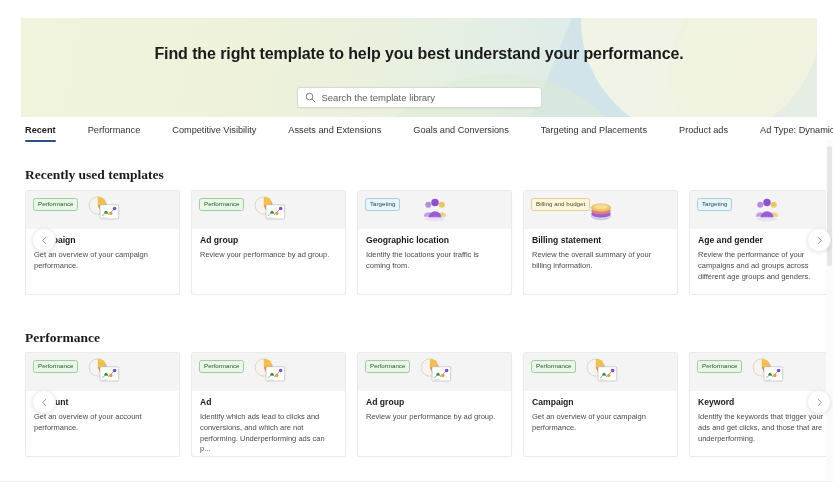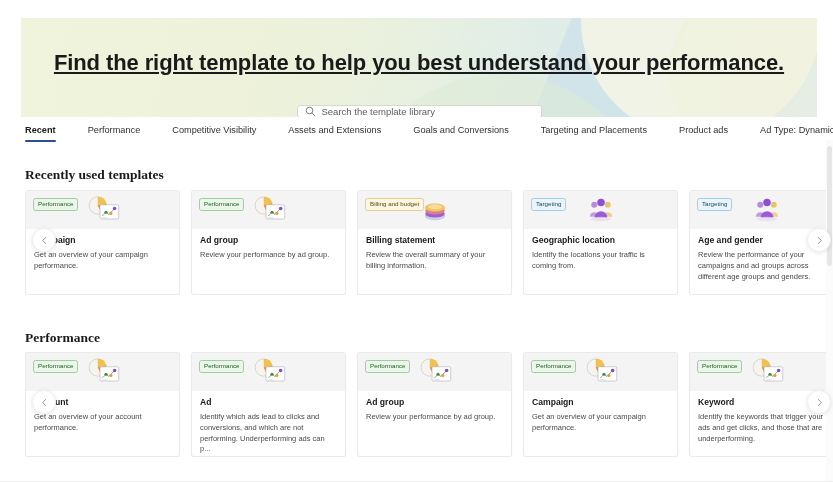--- a/index.html
+++ b/index.html
@@ -55,27 +55,26 @@
   }
   .hero-inner {
     position: relative;
     z-index: 4;
     width: 100%; height: 100%;
     display: flex; flex-direction: column;
     align-items: center; justify-content: flex-start;
     padding-top: 22px;
   }
   .hero-title {
-    font-size: 22px;
+    font-size: 16px;
     font-weight: bold;
     color: #1a1a1a;
     letter-spacing: -0.1px;
     line-height: 1;
-    margin: 12px;
-    text-decoration: underline;
+    margin: 6px;
   }
   .search-wrap {
     margin-top: 19px;
     width: 245px; height: 21px;
     background: #ffffff;
     border: 1px solid #d8d8d2;
     border-radius: 3px;
     display: flex; align-items: center;
     padding: 0 7px;
     box-shadow: 0 1px 1px rgba(0,0,0,0.04);
@@ -314,56 +313,56 @@
           </svg>
         </div>
         <div class="card-body">
           <div class="card-title">Ad group</div>
           <div class="card-desc">Review your performance by ad group.</div>
         </div>
       </div>
 
       <div class="card">
         <div class="card-top">
-          <div class="badge badge-billing">Billing and budget</div>
-          <svg class="card-icon" viewBox="0 0 48 42">
-            <ellipse cx="24" cy="29" rx="13" ry="5" fill="#cfd2e8" stroke="#b3b7d6" stroke-width=".8"></ellipse>
-            <ellipse cx="24" cy="26" rx="13" ry="5" fill="#9c5fd0"></ellipse>
-            <ellipse cx="24" cy="22" rx="13" ry="5" fill="#e07a8c"></ellipse>
-            <ellipse cx="24" cy="18" rx="13" ry="5.2" fill="#f0c869" stroke="#d8ab48" stroke-width=".7"></ellipse>
-            <ellipse cx="24" cy="16.6" rx="9" ry="3.2" fill="#f6dc96"></ellipse>
-          </svg>
-        </div>
-        <div class="card-body">
-          <div class="card-title">Billing statement</div>
-          <div class="card-desc">Review the overall summary of your billing information.</div>
-        </div>
-      </div>
-
-      <div class="card">
-        <div class="card-top">
           <div class="badge badge-targeting">Targeting</div>
           <svg class="card-icon" viewBox="0 0 48 42">
             <circle cx="15" cy="14" r="4" fill="#b98be0"></circle>
             <path d="M9 30 a6 6 0 0 1 12 0 z" fill="#c79ce6"></path>
             <circle cx="33" cy="14" r="4" fill="#edc463"></circle>
             <path d="M27 30 a6 6 0 0 1 12 0 z" fill="#f0cf7d"></path>
             <circle cx="24" cy="11" r="5" fill="#8e4fd0"></circle>
             <path d="M15.5 31 a8.5 8.5 0 0 1 17 0 z" fill="#9b5bd8"></path>
             <ellipse cx="24" cy="33" rx="14" ry="3" fill="#dfd5ef" opacity=".55"></ellipse>
           </svg>
         </div>
         <div class="card-body">
           <div class="card-title">Geographic location</div>
           <div class="card-desc">Identify the locations your traffic is coming from.</div>
         </div>
       </div>
 
       <div class="card">
         <div class="card-top">
+          <div class="badge badge-billing">Billing and budget</div>
+          <svg class="card-icon" viewBox="0 0 48 42">
+            <ellipse cx="24" cy="29" rx="13" ry="5" fill="#cfd2e8" stroke="#b3b7d6" stroke-width=".8"></ellipse>
+            <ellipse cx="24" cy="26" rx="13" ry="5" fill="#9c5fd0"></ellipse>
+            <ellipse cx="24" cy="22" rx="13" ry="5" fill="#e07a8c"></ellipse>
+            <ellipse cx="24" cy="18" rx="13" ry="5.2" fill="#f0c869" stroke="#d8ab48" stroke-width=".7"></ellipse>
+            <ellipse cx="24" cy="16.6" rx="9" ry="3.2" fill="#f6dc96"></ellipse>
+          </svg>
+        </div>
+        <div class="card-body">
+          <div class="card-title">Billing statement</div>
+          <div class="card-desc">Review the overall summary of your billing information.</div>
+        </div>
+      </div>
+
+      <div class="card">
+        <div class="card-top">
           <div class="badge badge-targeting">Targeting</div>
           <svg class="card-icon" viewBox="0 0 48 42">
             <circle cx="15" cy="14" r="4" fill="#b98be0"></circle>
             <path d="M9 30 a6 6 0 0 1 12 0 z" fill="#c79ce6"></path>
             <circle cx="33" cy="14" r="4" fill="#edc463"></circle>
             <path d="M27 30 a6 6 0 0 1 12 0 z" fill="#f0cf7d"></path>
             <circle cx="24" cy="11" r="5" fill="#8e4fd0"></circle>
             <path d="M15.5 31 a8.5 8.5 0 0 1 17 0 z" fill="#9b5bd8"></path>
             <ellipse cx="24" cy="33" rx="14" ry="3" fill="#dfd5ef" opacity=".55"></ellipse>
           </svg>

